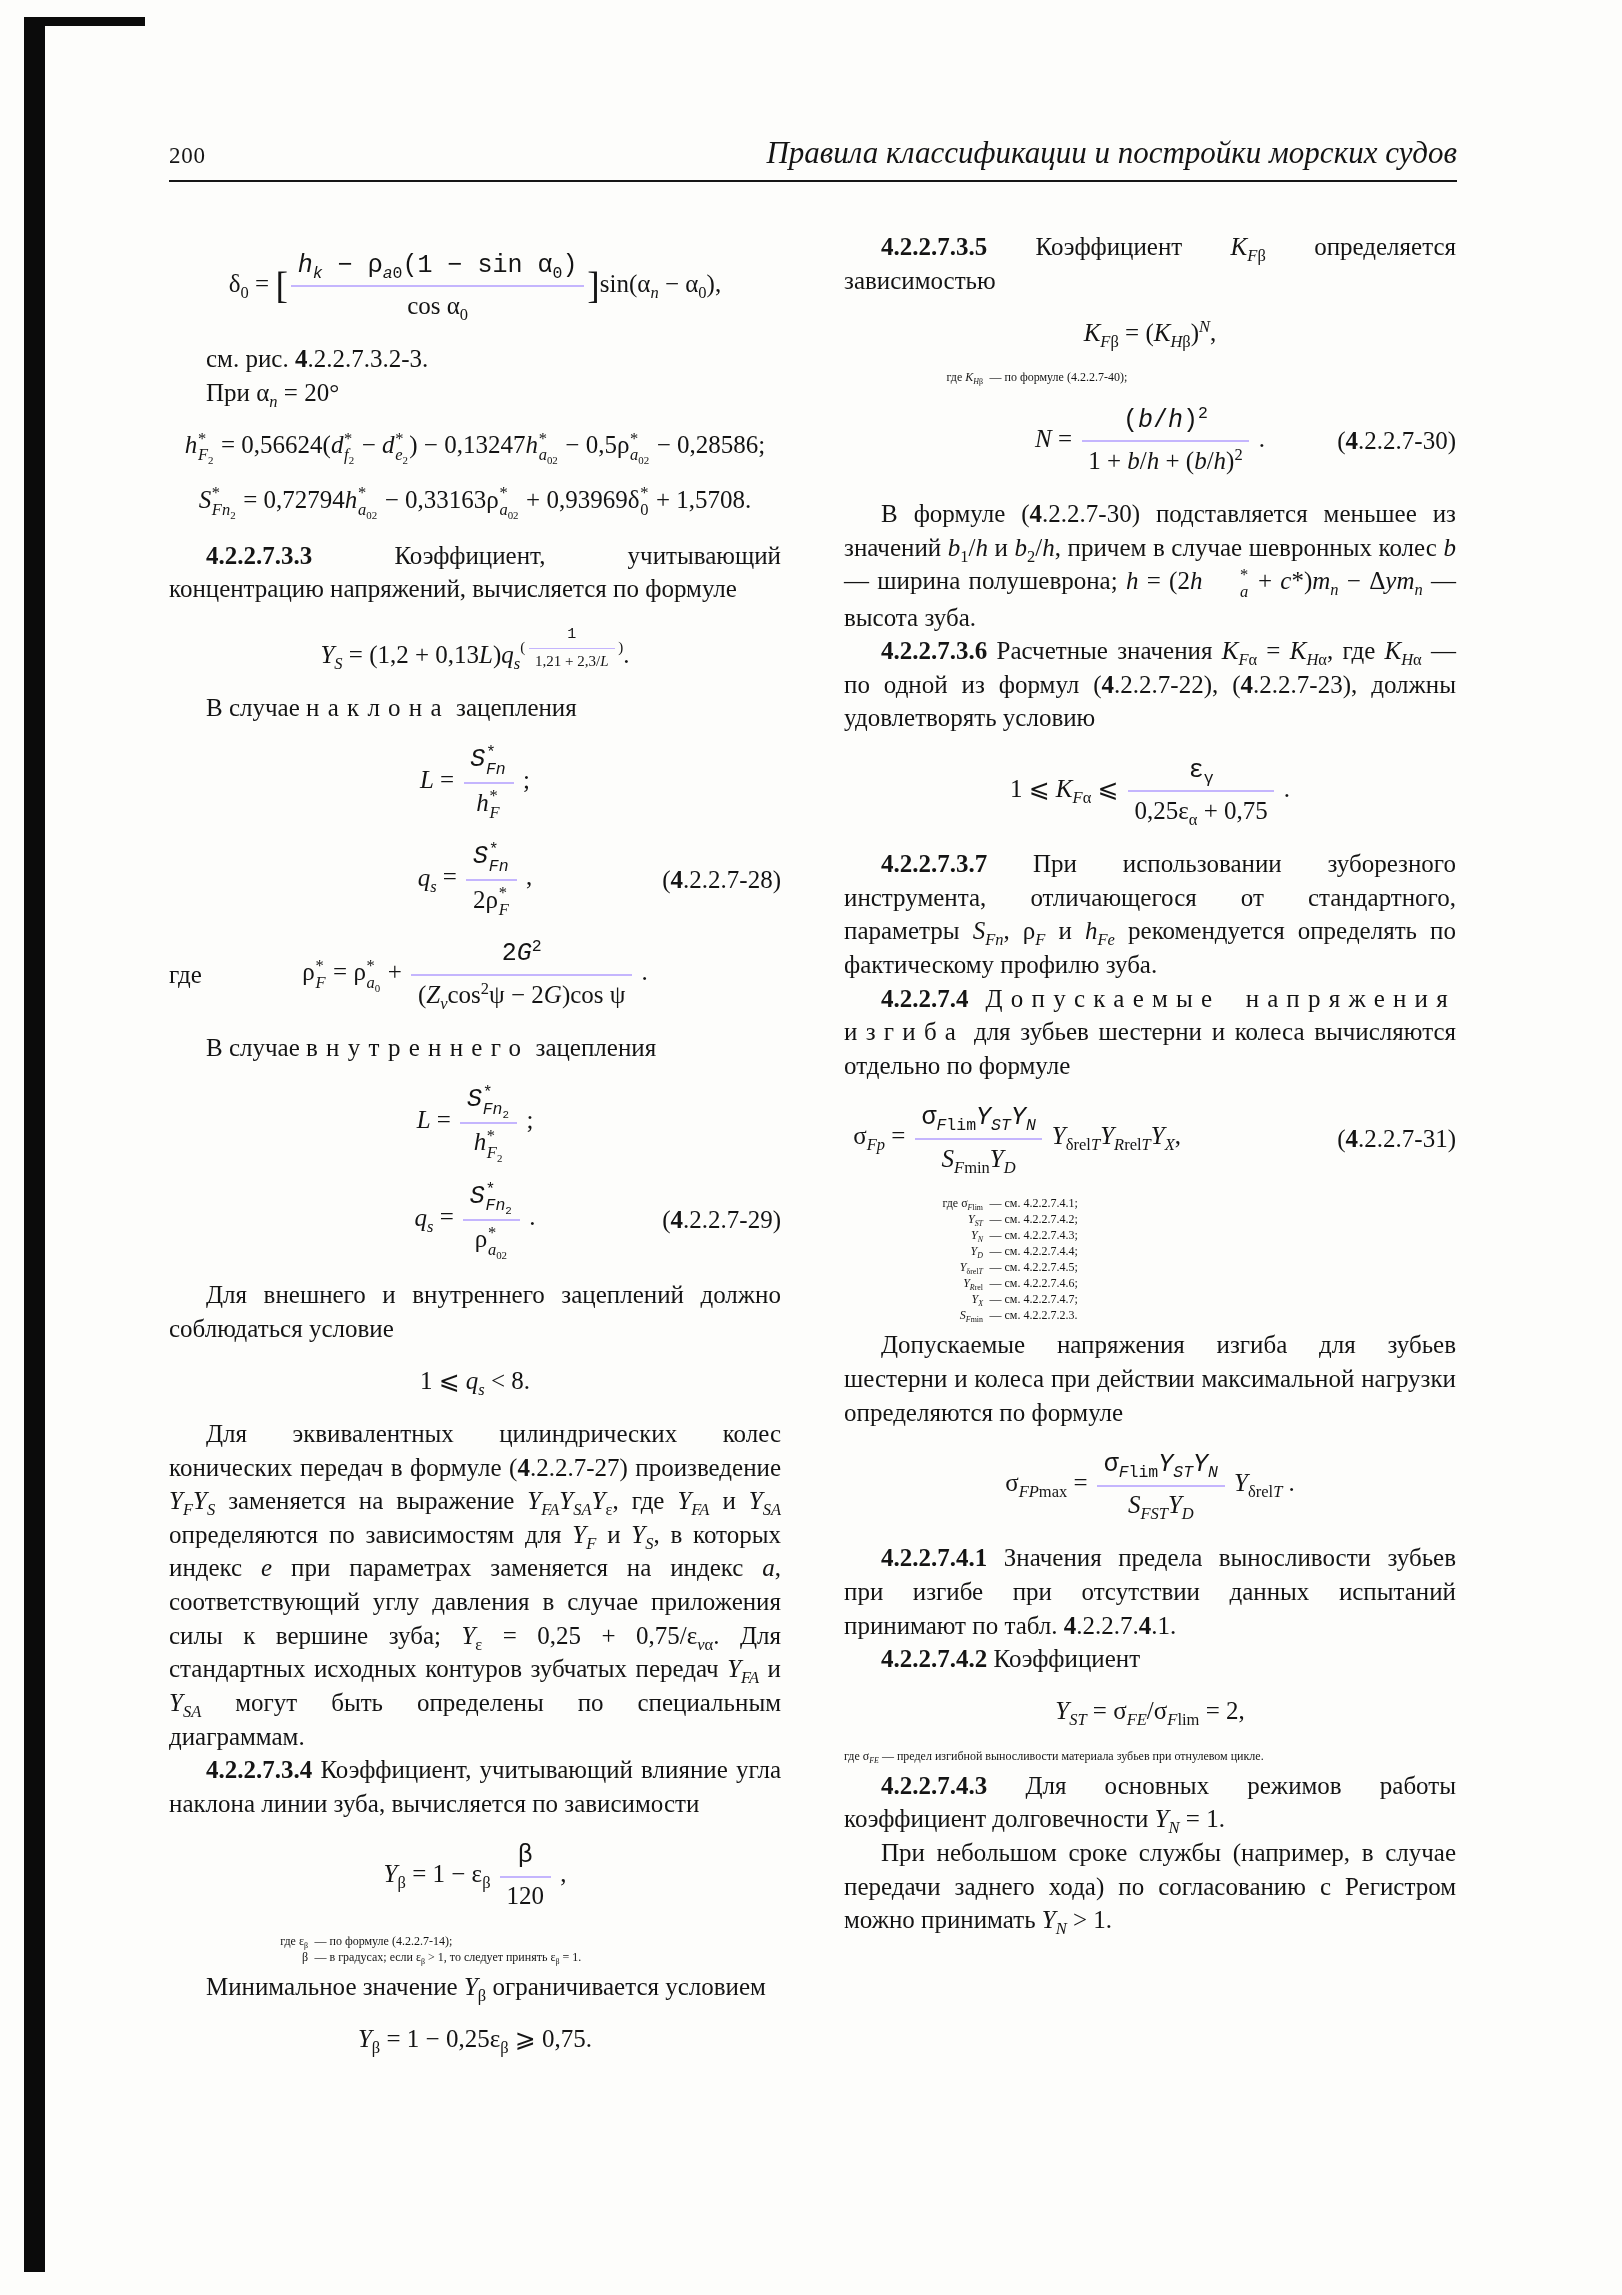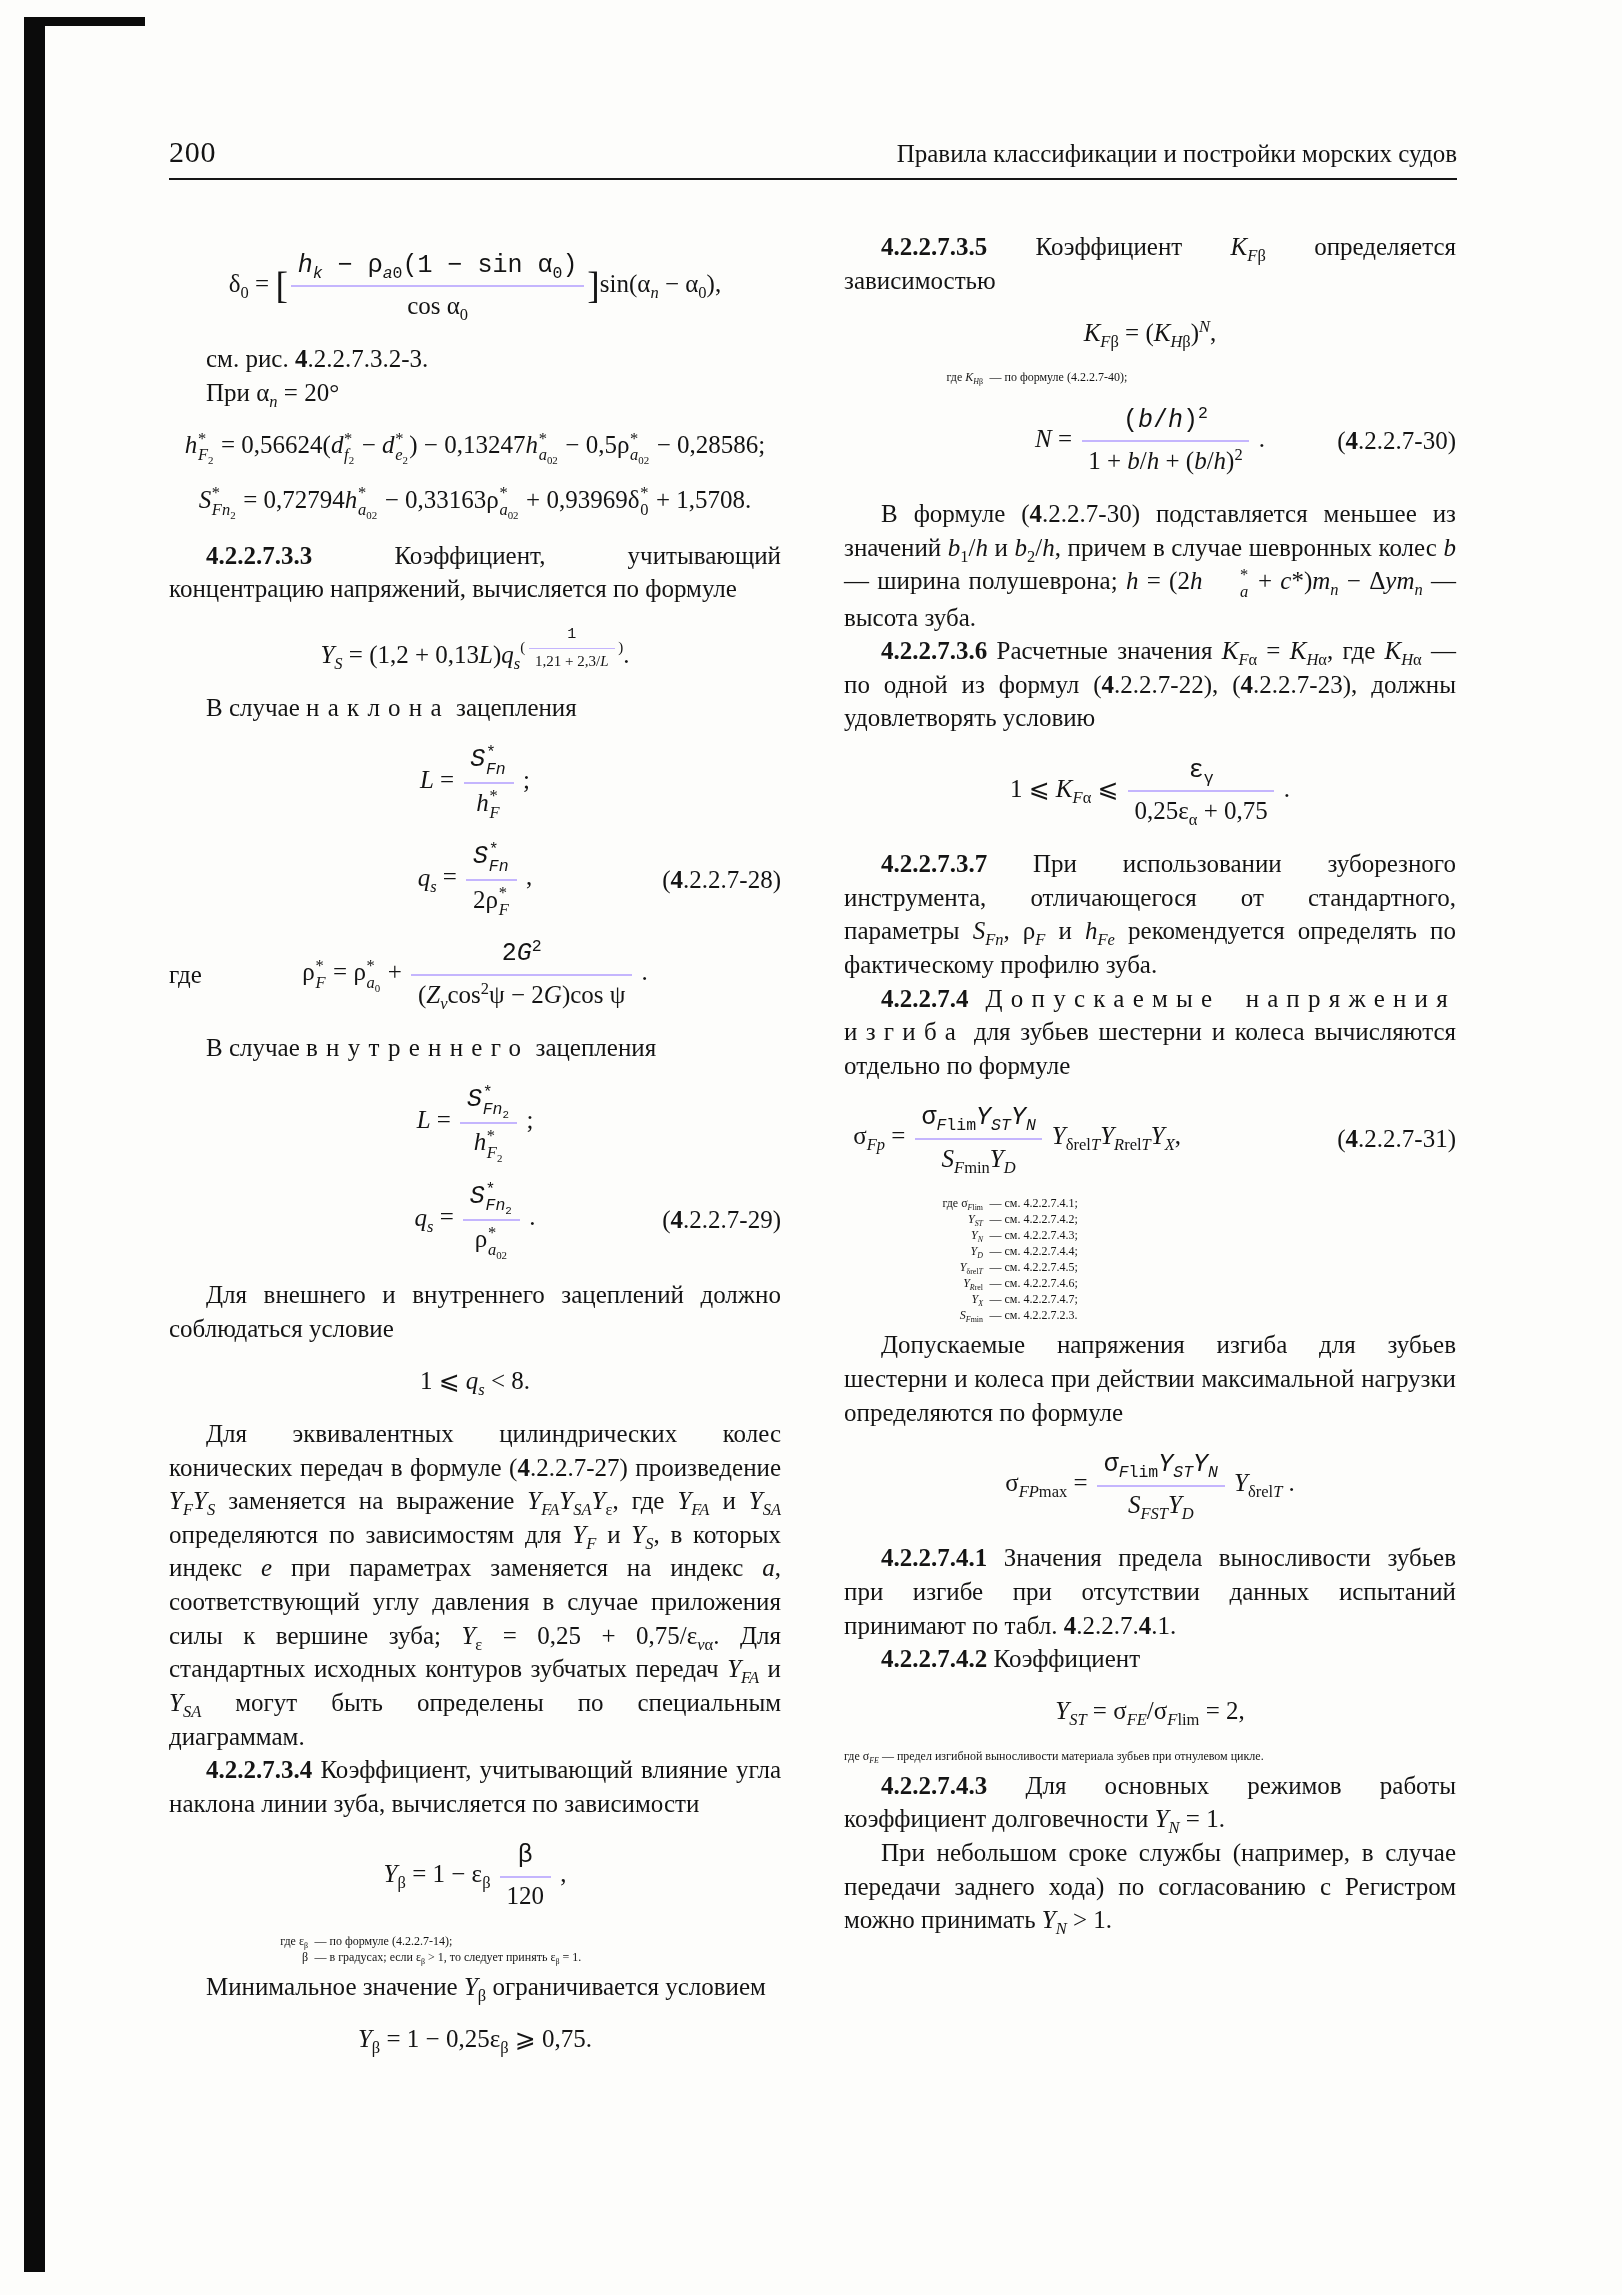--- a/index.html
+++ b/index.html
@@ -10,22 +10,22 @@
     font-family:"Liberation Serif", serif; font-size:25px; overflow:hidden;
   }
   .scanbar { position:absolute; left:23.6px; top:17px; width:21.6px; height:2255px; background:#0b0b0b; }
   .scanmark { position:absolute; left:23.6px; top:17px; width:121px; height:8.5px; background:#0b0b0b; }
 
   .header {
     position:absolute; left:169px; width:1288px; top:135px;
     display:flex; justify-content:space-between; align-items:baseline;
     border-bottom:2.6px solid #161616; padding-bottom:9.2px;
   }
-  .pagenum { font-size:30px; letter-spacing:0.7px; }
-  .runtitle { font-size:25px; }
+  .pagenum { font-size:23px; letter-spacing:0.7px; }
+  .runtitle { font-style:italic; font-size:31px; }
 
   .content { position:absolute; left:169px; width:1288px; top:230px; display:flex; gap:63px; }
   .col { width:612px; }
 
   .blk.p, .blk.hp { text-align:justify; text-indent:37px; line-height:1.345; }
   .blk.formula { position:relative; text-align:center; margin:19.6px 0; line-height:1.3; }
   .blk.formula.left { text-align:left; padding-left:9.2px; }
   .fx { display:inline-block; }
   .fprefix { position:absolute; left:0; top:50%; transform:translateY(-50%); }
   .flabel { position:absolute; right:0; top:50%; transform:translateY(-50%); }

